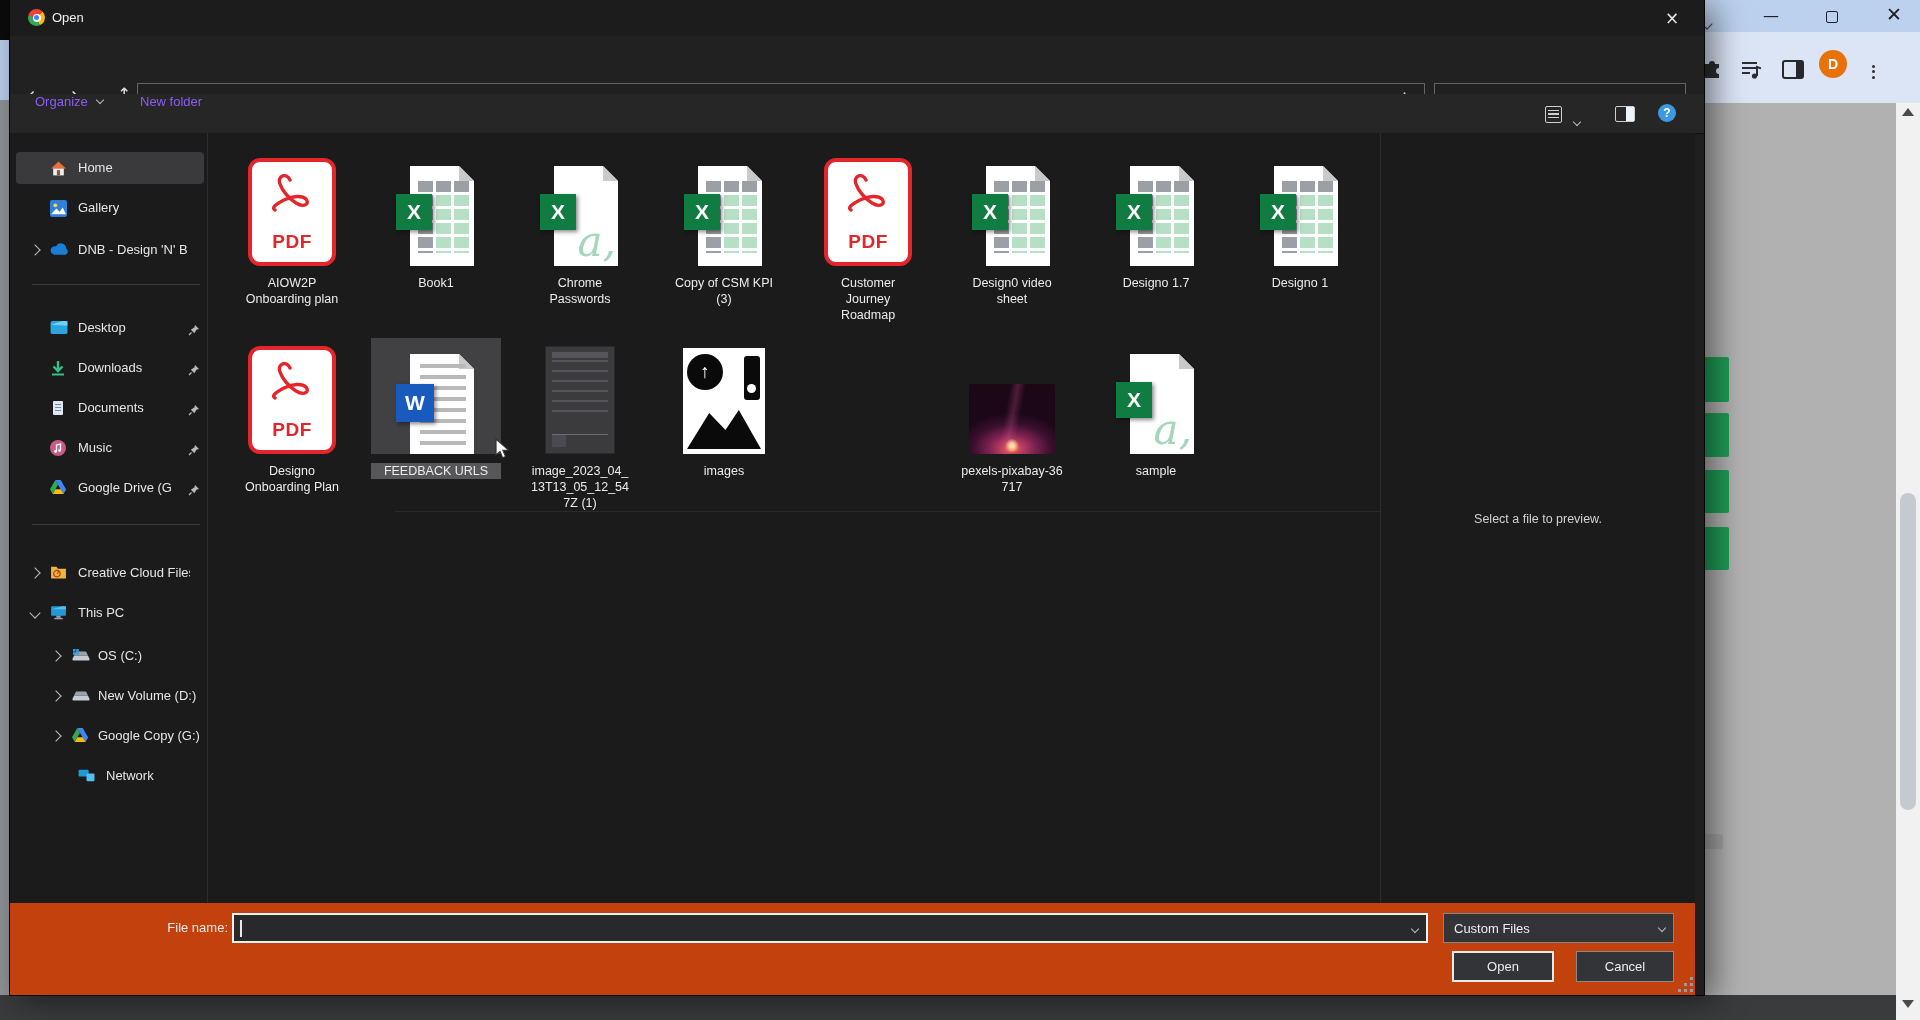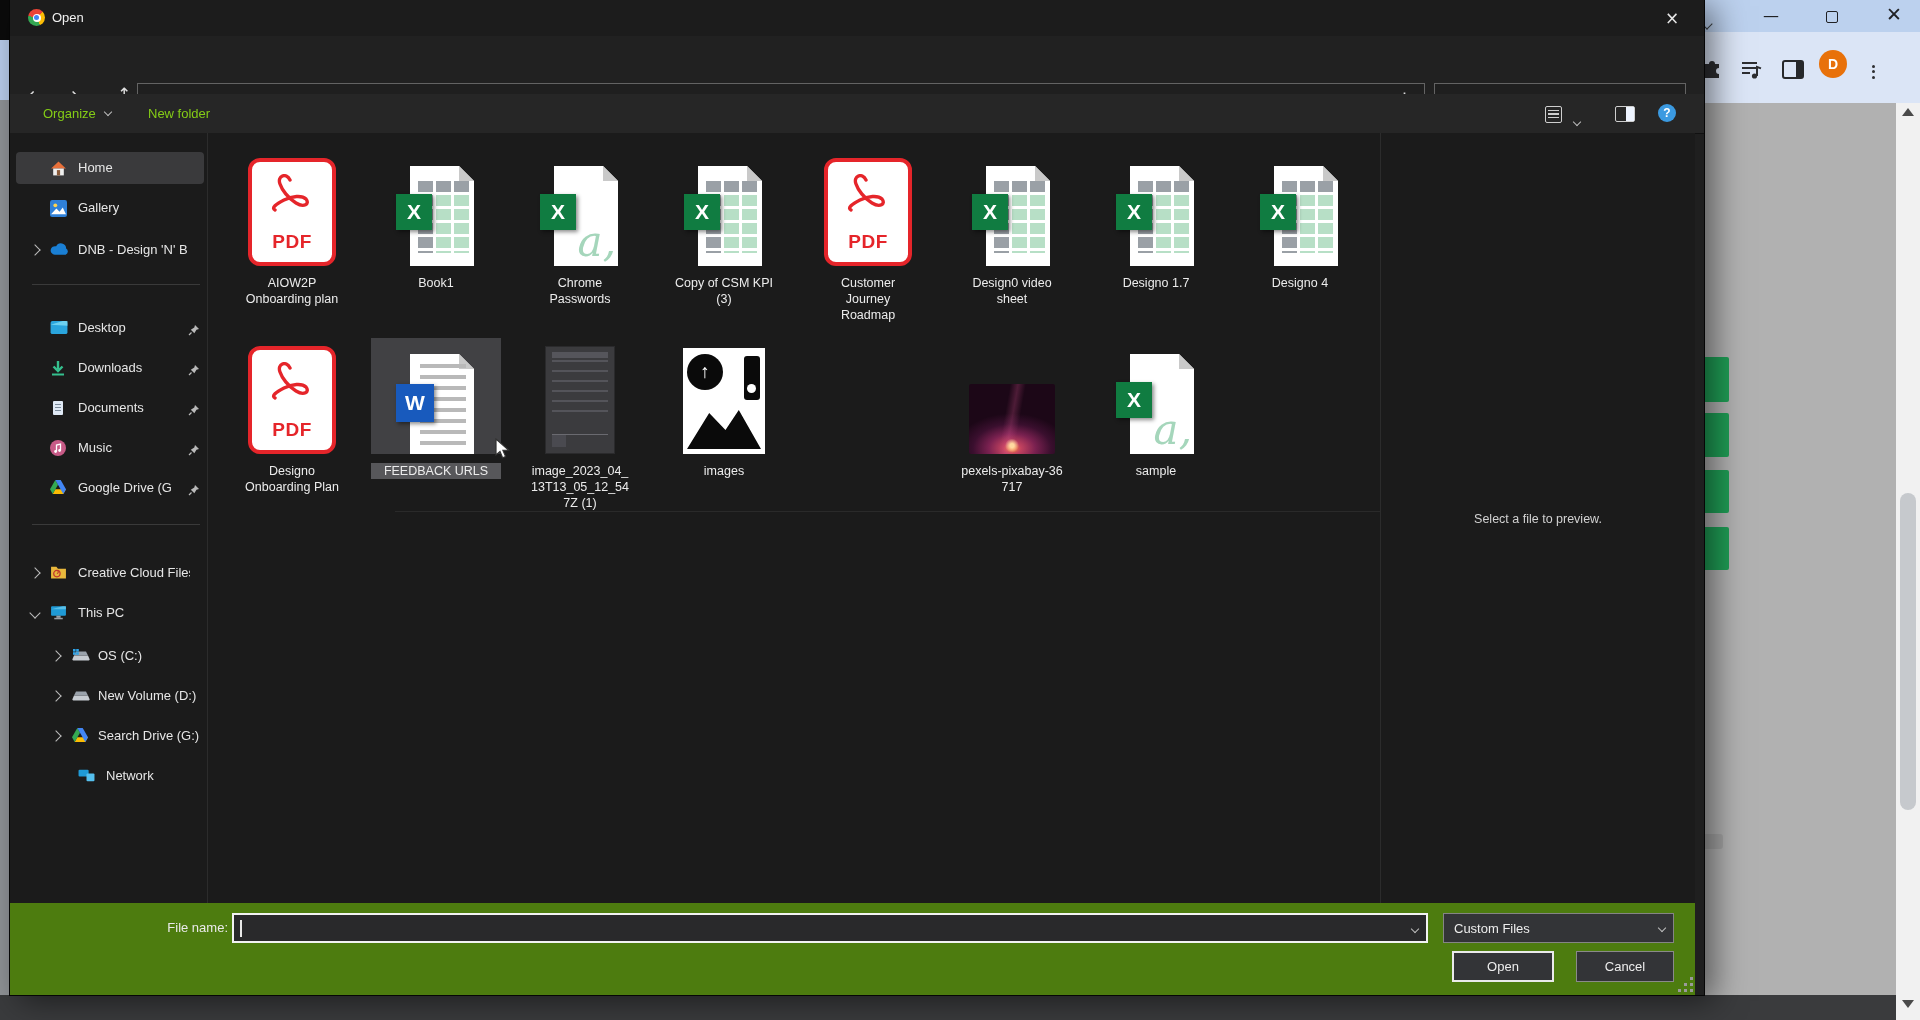--- a/index.html
+++ b/index.html
@@ -48,21 +48,21 @@
   .addr-sep{left:38px;top:9px;color:#bdbdbd;font-size:14px;}
   .addr-chev{left:1208px;top:14px;}
   .refresh{left:1252px;top:7px;}
   .searchbox{left:1424px;top:47px;width:250px;height:37px;border:1px solid #636363;background:#1f1f1f;}
   .searchbox input{position:absolute;left:10px;top:4px;width:195px;height:26px;background:transparent;border:none;outline:none;
     color:#e8e8e8;font-size:13px;font-family:"Liberation Sans",sans-serif;}
   .searchbox input::placeholder{color:#9a9a9a;}
   .mag{left:222px;top:10px;width:9px;height:9px;border:1.6px solid #c9c9c9;border-radius:50%;}
   .mag i{position:absolute;left:8px;top:9px;width:6px;height:1.6px;background:#c9c9c9;transform:rotate(45deg);}
   .cmdbar{left:0;top:94px;width:100%;height:39px;background:#262626;border-bottom:1px solid #111;}
-  .cmd-label{top:12px;font-size:13px;color:#84cc16;margin-left:8px;}
+  .cmd-label{top:0;font-size:13px;color:#8b5cf6;}
   .view-ic{width:15px;height:15px;border:1.3px solid #cfcfcf;border-radius:2px;}
   .view-ic i{display:block;height:1.3px;background:#cfcfcf;margin:2.5px 2px 0 2px;}
   .pane-ic{width:18px;height:14px;border:1.3px solid #cfcfcf;border-radius:2px;}
   .pane-ic i{display:block;float:right;width:8px;height:100%;background:#eef4ff;}
   .help-ic{width:18px;height:18px;border-radius:50%;background:var(--help-blue);color:#fff;
     font-size:12px;font-weight:bold;text-align:center;line-height:18px;}
 
   
   .content{left:0;top:133px;width:1685px;height:770px;background:#1b1b1b;}
   .side-div{left:197px;top:0;width:1px;height:770px;background:#2c2c2c;}
@@ -131,21 +131,21 @@
   .imgs .bar{position:absolute;right:5px;top:8px;width:16px;height:44px;background:#0a0a0a;border-radius:3px;}
   .imgs .hole{position:absolute;right:9px;top:36px;width:9px;height:9px;border-radius:50%;background:#fff;}
   .imgs .mnt{position:absolute;left:4px;right:4px;bottom:5px;height:50px;background:#0a0a0a;
     clip-path:polygon(0 100%,30% 28%,52% 62%,70% 22%,100% 100%);}
   .pex{width:86px;height:70px;border-radius:2px;background:
     radial-gradient(circle at 50% 88%,#ffd9a0 0 2px,transparent 7px),
     linear-gradient(100deg,transparent 42%,rgba(225,90,150,.25) 50%,transparent 58%),
     radial-gradient(ellipse 65% 50% at 50% 92%,#ff8a3c 0%,#c2425f 16%,#7a2150 42%,#3a0f2e 70%,#1c0717 100%);}
 
   
-  .footer{left:0;top:903px;width:1685px;height:92px;background:#4d7c0f;}
+  .footer{left:0;top:903px;width:1685px;height:92px;background:#c2410c;}
   .fn-label{left:118px;top:17px;width:100px;text-align:right;font-size:13px;color:#eaeaea;}
   .fn-input{left:222px;top:10px;width:1196px;height:30px;background:#29292b;border:2px solid #f2f2f2;box-sizing:border-box;}
   .fn-input input{position:absolute;left:4px;top:1px;width:1160px;height:24px;background:transparent;border:none;outline:none;
     color:#fff;font-size:13px;font-family:"Liberation Sans",sans-serif;}
   .fn-chev{position:absolute;right:8px;top:11px;}
   .ftype{left:1433px;top:10px;width:231px;height:30px;background:#333437;border:1px solid #858585;box-sizing:border-box;}
   .ftype .t{position:absolute;left:10px;top:7px;font-size:13px;color:#ededed;}
   .btn{top:48px;height:31px;background:#333437;font-size:13px;color:#ededed;display:flex;align-items:center;justify-content:center;box-sizing:border-box;}
   .btn-open{left:1442px;width:102px;border:2px solid #eaeaea;}
   .btn-cancel{left:1566px;width:98px;border:1px solid #8a8a8a;}
@@ -412,21 +412,21 @@
             </svg></span>
         <span class="lbl">New Volume (D:)</span>
       </div>
       <div class="abs srow nested" style="top:587px;">
         <span class="cv chev chev-r"></span>
         <span class="ic"><svg viewBox="0 0 16 14" width="16" height="14">
               <path d="M2.7 14h10.6L16 9.3H5.3z" fill="#fbbc04"></path>
               <path d="M5.3 0 0 9.3l2.7 4.7 5.3-9.3z" fill="#34a853"></path>
               <path d="M10.7 0H5.3l8 14 2.7-4.7z" fill="#4285f4"></path>
             </svg></span>
-        <span class="lbl">Search Drive (G:)</span>
+        <span class="lbl">Google Copy (G:)</span>
       </div>
       <div class="abs srow" style="top:627px;margin-left:28px;">
         <span class="ic"><svg viewBox="0 0 16 12" width="17" height="13">
               <rect x="0.5" y="0.5" width="9.5" height="6.5" rx="1" fill="#1f9ad6"></rect>
               <rect x="8" y="4" width="7.5" height="7.5" rx="1" fill="#55c0ee"></rect>
             </svg></span>
         <span class="lbl">Network</span>
       </div>
 
       <div class="abs fcell" style="left:217px;top:17px;">
@@ -508,21 +508,21 @@
       </div>
       <div class="abs fcell" style="left:1225px;top:17px;">
         <div class="ficon">
             <div class="pagewrap">
           <div class="page"></div>
               <div class="fold"></div>
               <div class="sheet"></div>
           <div class="badge x">X</div>
             </div>
           </div>
-        <div class="flabel"><span>Designo 4</span></div>
+        <div class="flabel"><span>Designo 1</span></div>
       </div>
 
       <div class="abs fcell" style="left:217px;top:205px;">
         <div class="ficon">
             <div class="pdf">
           <svg width="46" height="38" viewBox="0 0 46 38" style="position:absolute;left:15px;top:12px;">
                 <path d="M23 6 C19 -2 10 2 13 10 C15 16 21 24 29 29 C37 34 43 30 39 25 C35 21 25 22 17 26 C9 30 4 34 8 36" stroke="var(--pdf-red)" stroke-width="3.4" fill="none" stroke-linecap="round"></path>
               </svg>
           <div class="ptext">PDF</div>
             </div>

